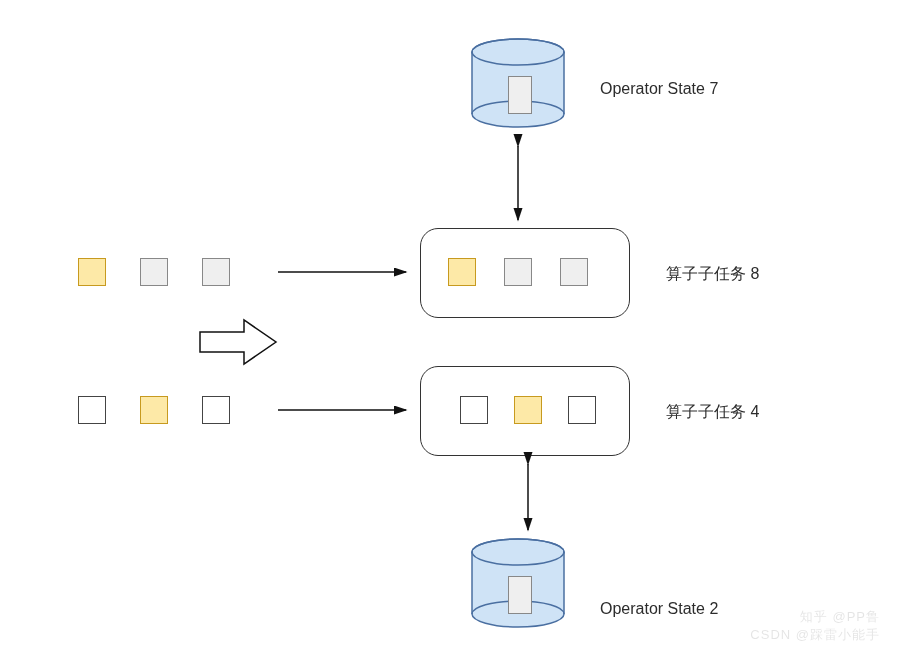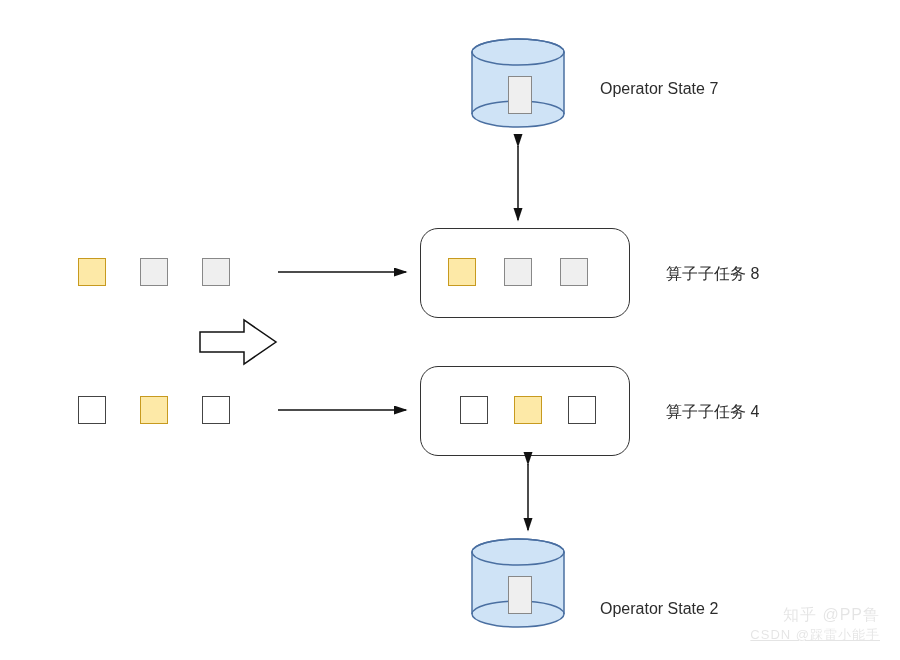--- a/index.html
+++ b/index.html
@@ -53,36 +53,35 @@
     border: 1.5px solid #888;
   }
   .lbl {
     position: absolute;
     white-space: nowrap;
   }
   .watermark1 {
     position: absolute;
     right: 20px;
     bottom: 34px;
-    font-size: 16px;
+    font-size: 13px;
     color: #000;
     opacity: 0.10;
     font-weight: 500;
     letter-spacing: 1px;
     margin-left: 44px;
   }
   .watermark2 {
     position: absolute;
     right: 20px;
     bottom: 16px;
     font-size: 13px;
     color: #000;
     opacity: 0.10;
     letter-spacing: 1px;
-    text-decoration: underline;
   }
   svg.overlay {
     position: absolute;
     left: 0; top: 0;
     width: 900px;
     height: 660px;
     pointer-events: none;
   }
 </style>
 </head>

